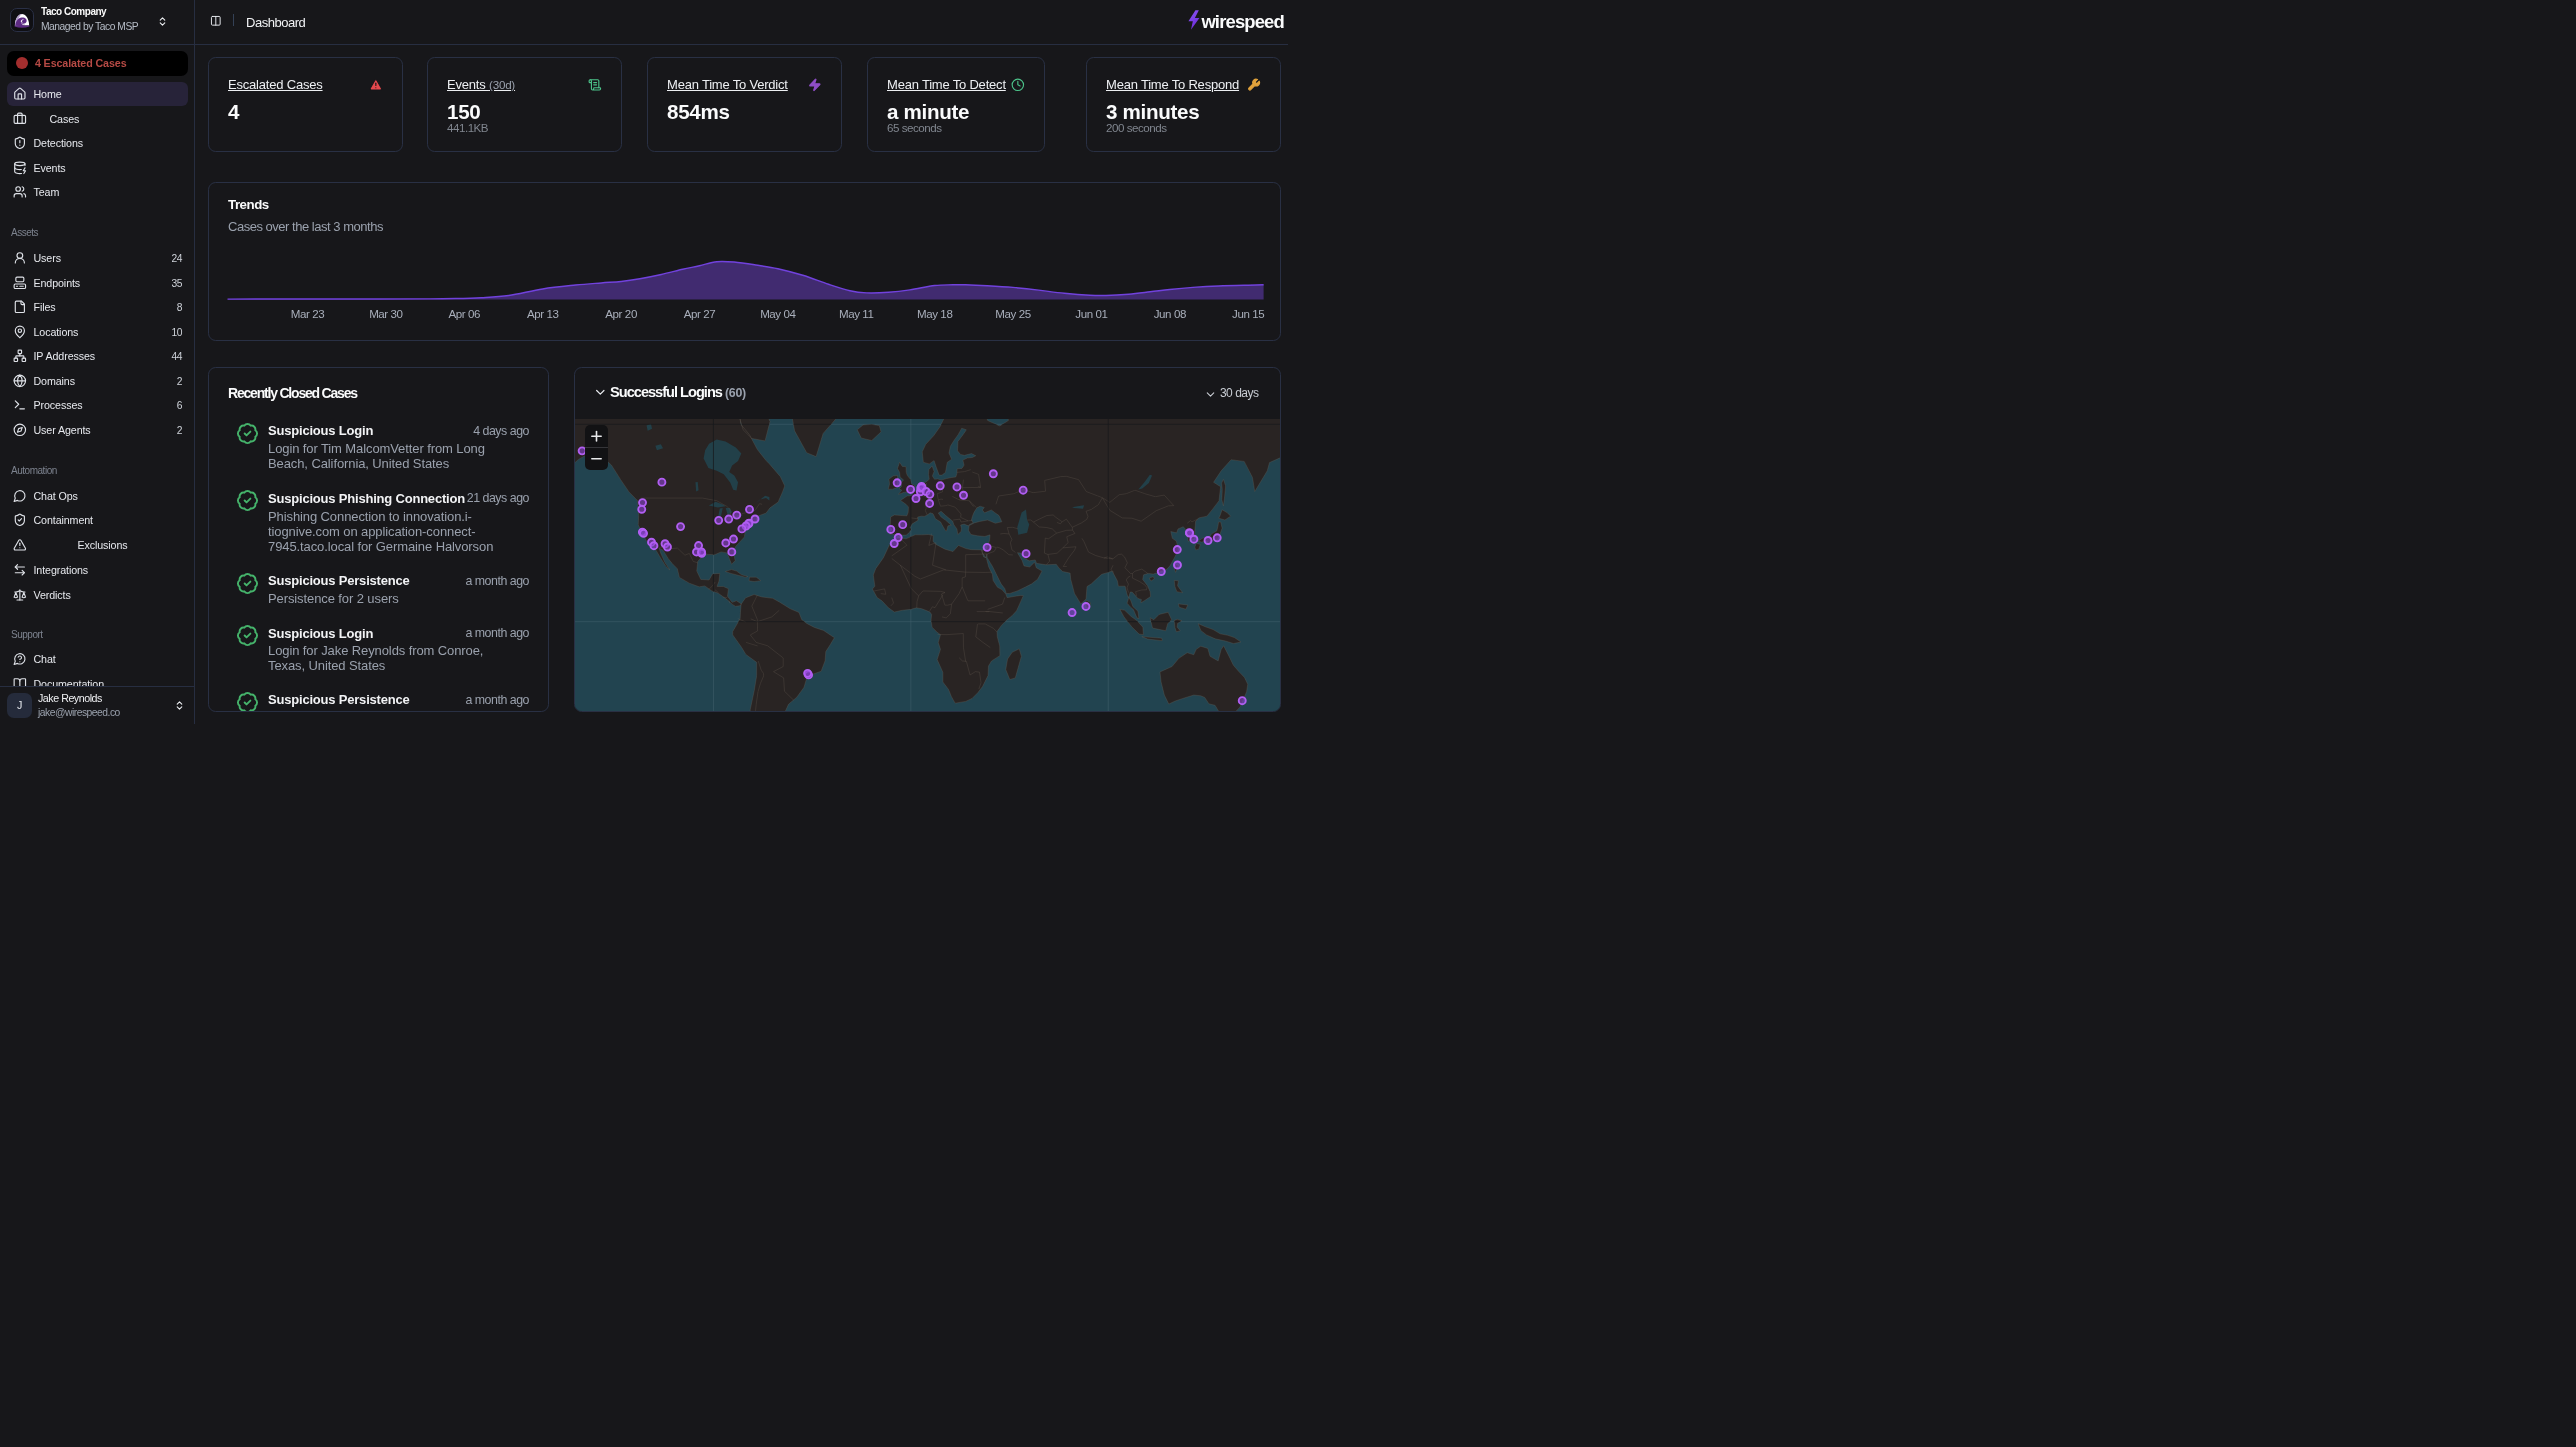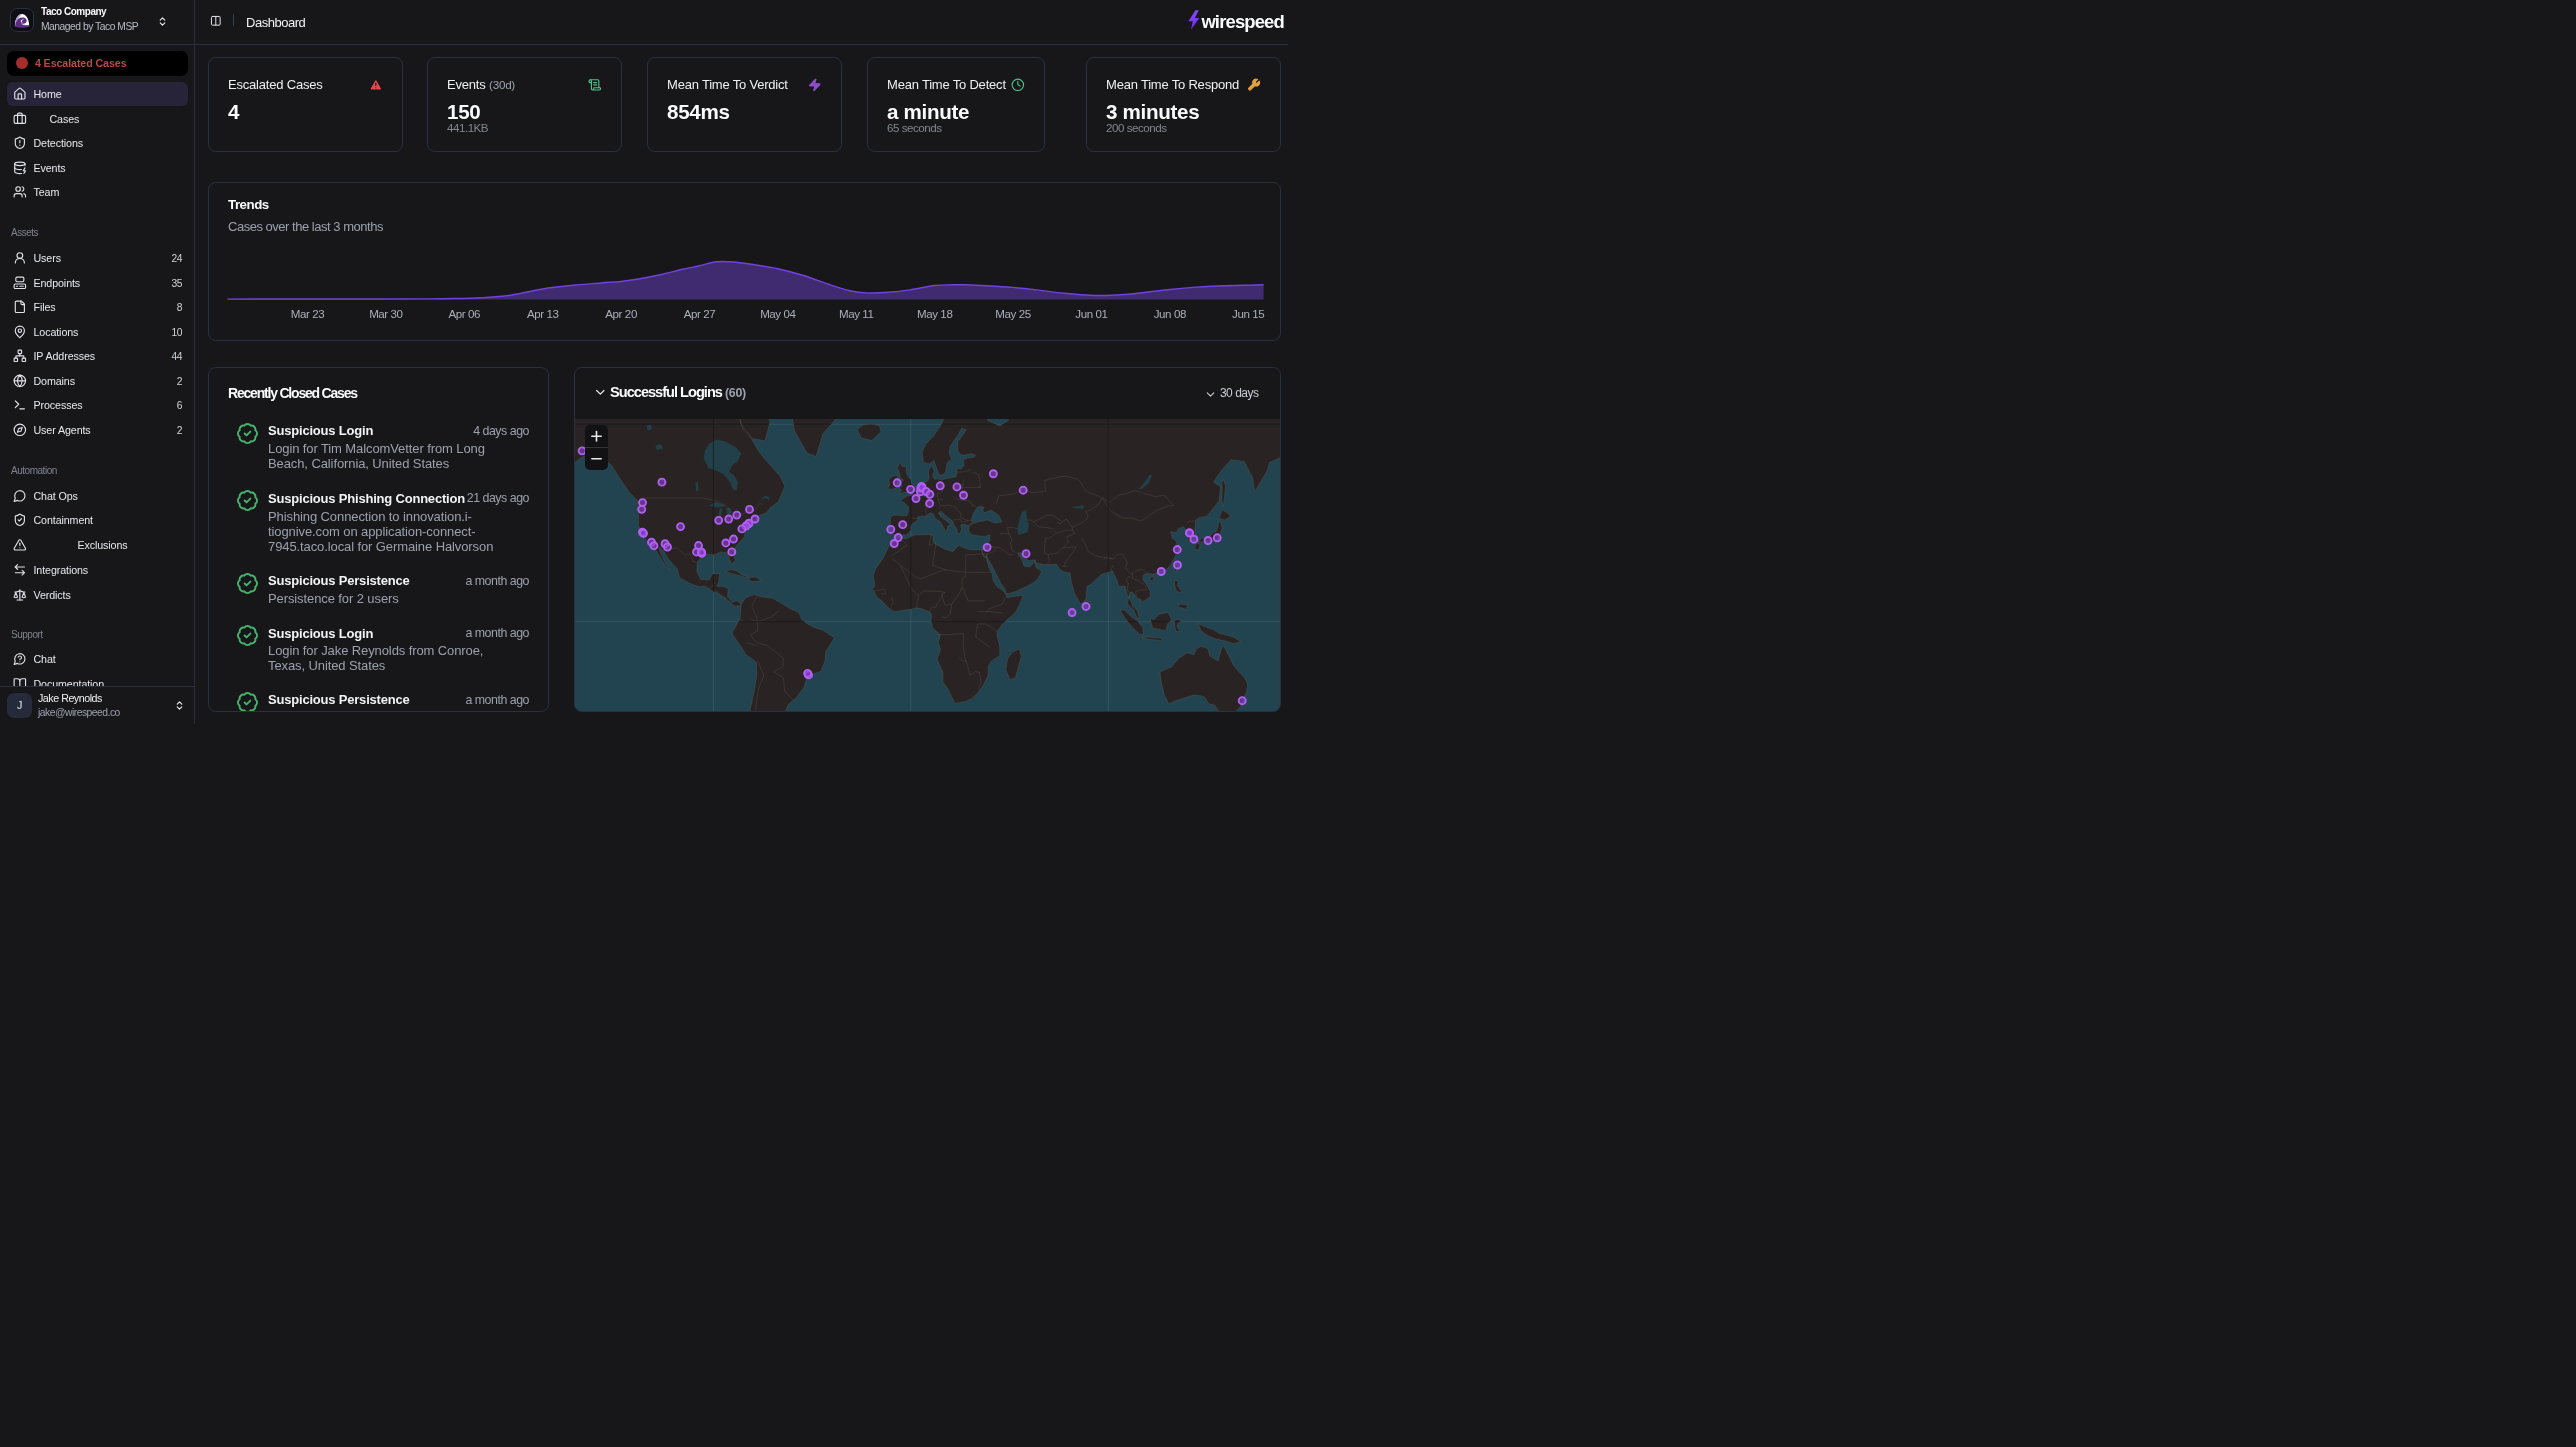--- a/index.html
+++ b/index.html
@@ -4,21 +4,21 @@
 html,body{width:1288px;height:724px;background:#17171a;overflow:hidden;font-family:"Liberation Sans",sans-serif;color:#f3f4f6;letter-spacing:-0.035em;}
 .abs{position:absolute;}
 .ic{display:block;}
 #sidebar{position:absolute;left:0;top:0;width:195px;height:724px;background:#17171a;border-right:0.9px solid #272e41;}
 .navrow{position:absolute;left:6.9px;width:181px;height:24px;border-radius:6px;font-size:10.7px;font-weight:500;color:#e7e9ee;display:flex;align-items:center;}
 .navrow .icw{margin-left:6px;width:13.7px;}
 .navrow .lbl{margin-left:6.9px;letter-spacing:-0.1px;}
 .navrow .cnt{position:absolute;right:6px;font-size:10.3px;color:#cfd3da;font-weight:400;}
 .seclbl{position:absolute;left:11px;font-size:10px;font-weight:500;color:#7c828e;}
 .card{position:absolute;background:#17171a;border:0.9px solid #293044;border-radius:7.7px;}
-.sttitle{font-size:13px;font-weight:500;color:#eef0f3;letter-spacing:-0.2px;}
+.sttitle{font-size:13px;font-weight:500;color:#eef0f3;letter-spacing:-0.2px;text-decoration:underline;}
 .stval{position:absolute;left:19px;top:42px;font-size:20.6px;font-weight:bold;color:#fafbfc;letter-spacing:-0.3px;}
 .stsub{position:absolute;left:19px;top:63px;font-size:11.6px;color:#80868f;}
 .itemtitle{font-size:13px;font-weight:bold;color:#f2f3f5;letter-spacing:-0.2px;}
 .itemtime{position:absolute;font-size:12.4px;color:#9aa1ad;}
 .itemdesc{font-size:13px;color:#9aa1ad;line-height:15px;letter-spacing:-0.1px;}
 </style></head><body>
 <div id="sidebar">
 <div class="abs" style="left:0;top:0;width:194px;height:45px;border-bottom:0.9px solid #272e41;">
 <div class="abs" style="left:10.3px;top:7.7px;width:24px;height:24px;border-radius:6.9px;background:#0f0f13;border:0.9px solid #2a3046;overflow:hidden;">
 <svg width="22" height="22" viewBox="0 0 26 26" style="display:block">

